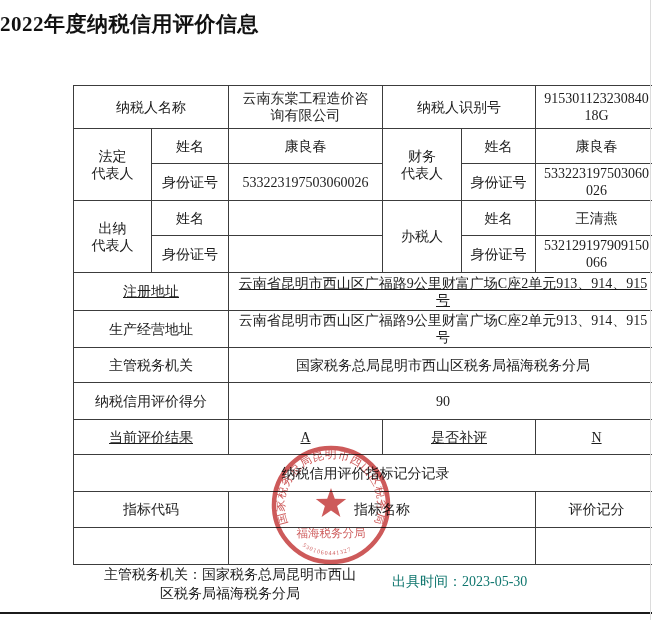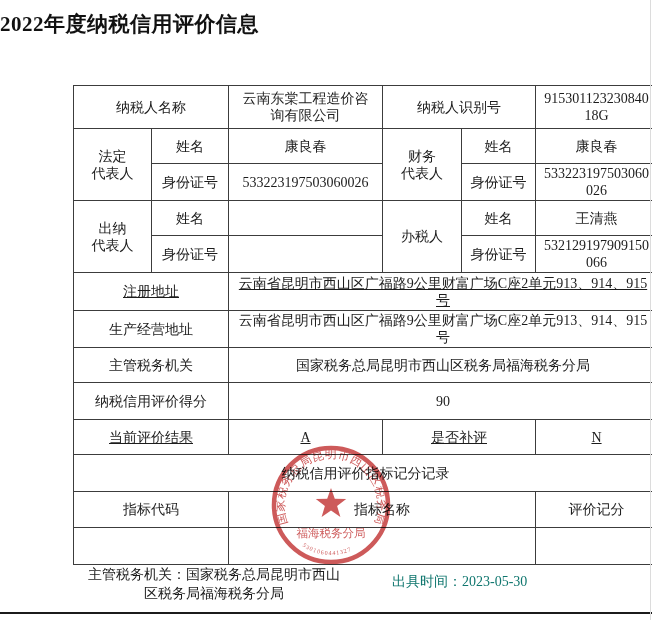--- a/index.html
+++ b/index.html
@@ -42,21 +42,21 @@
   tr.r13 { height:37px; }
   .seal {
     position:absolute; left:251px; top:425px;
     width:160px; height:160px;
     color:#c43a3a;
     opacity:0.84;
     mix-blend-mode:multiply;
     pointer-events:none;
   }
   .footer-authority {
-    position:absolute; left:38px; top:565px; width:352px;
+    position:absolute; left:54px; top:565px; width:352px;
     text-align:center; font-size:14px; line-height:19px;
     white-space:pre-line; color:#1a1a1a;
   }
   .footer-issued {
     position:absolute; left:392px; top:573px;
     font-size:14px; color:#0f766e;
   }
   .bottom-line {
     position:absolute; left:0; top:612px; width:652px; height:2px;
     background:#1b1b1b;

